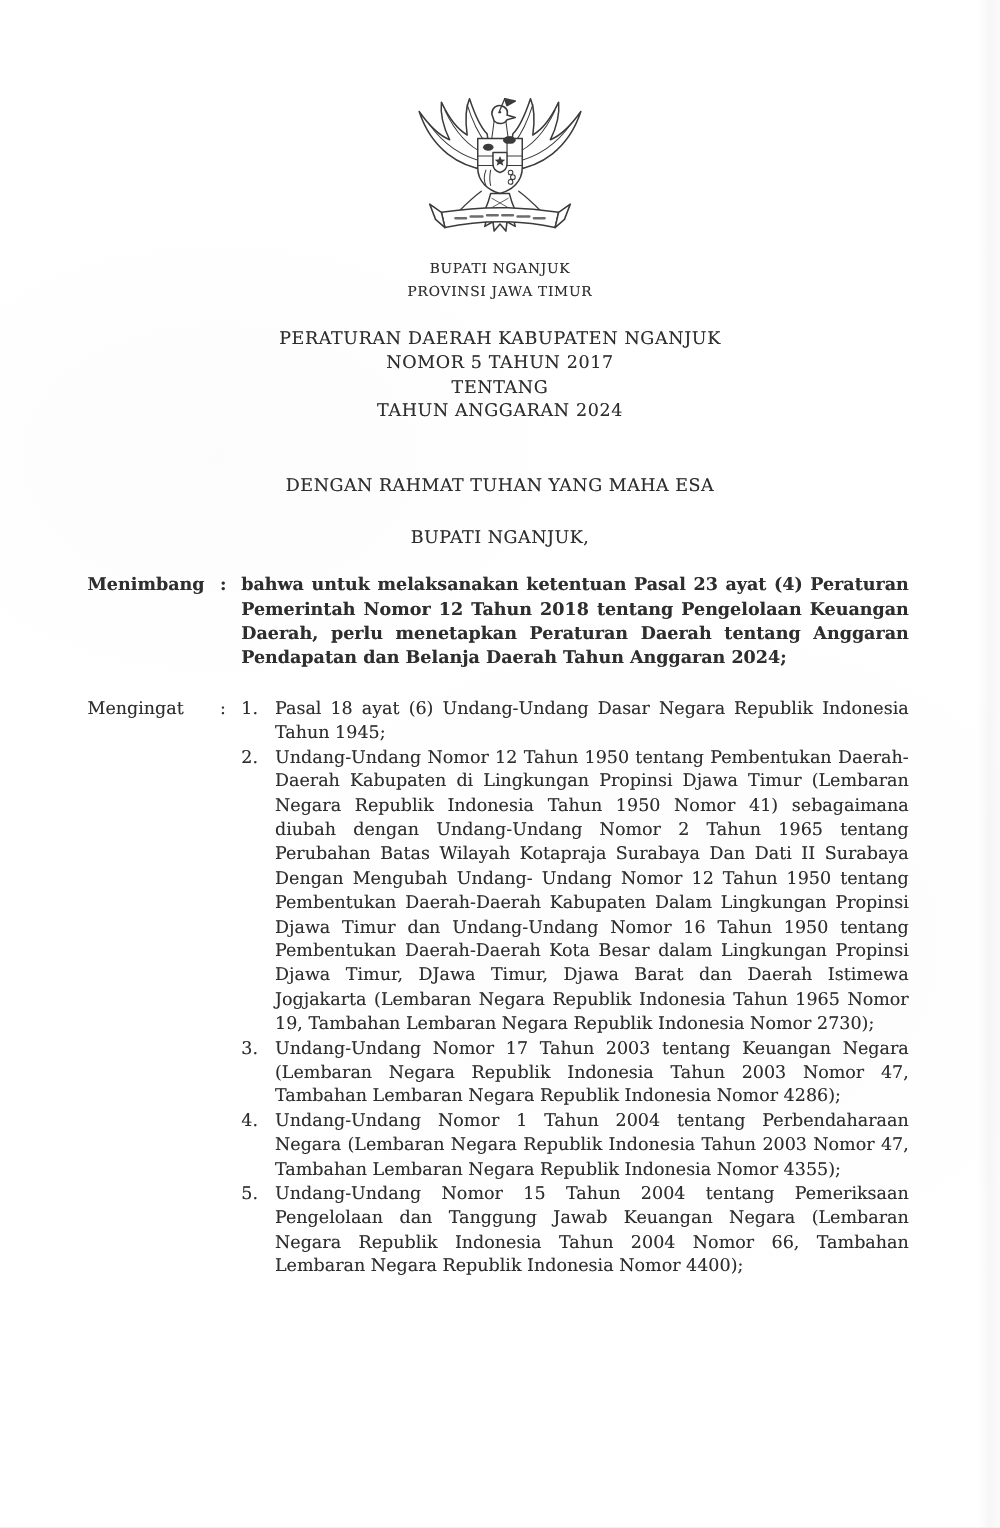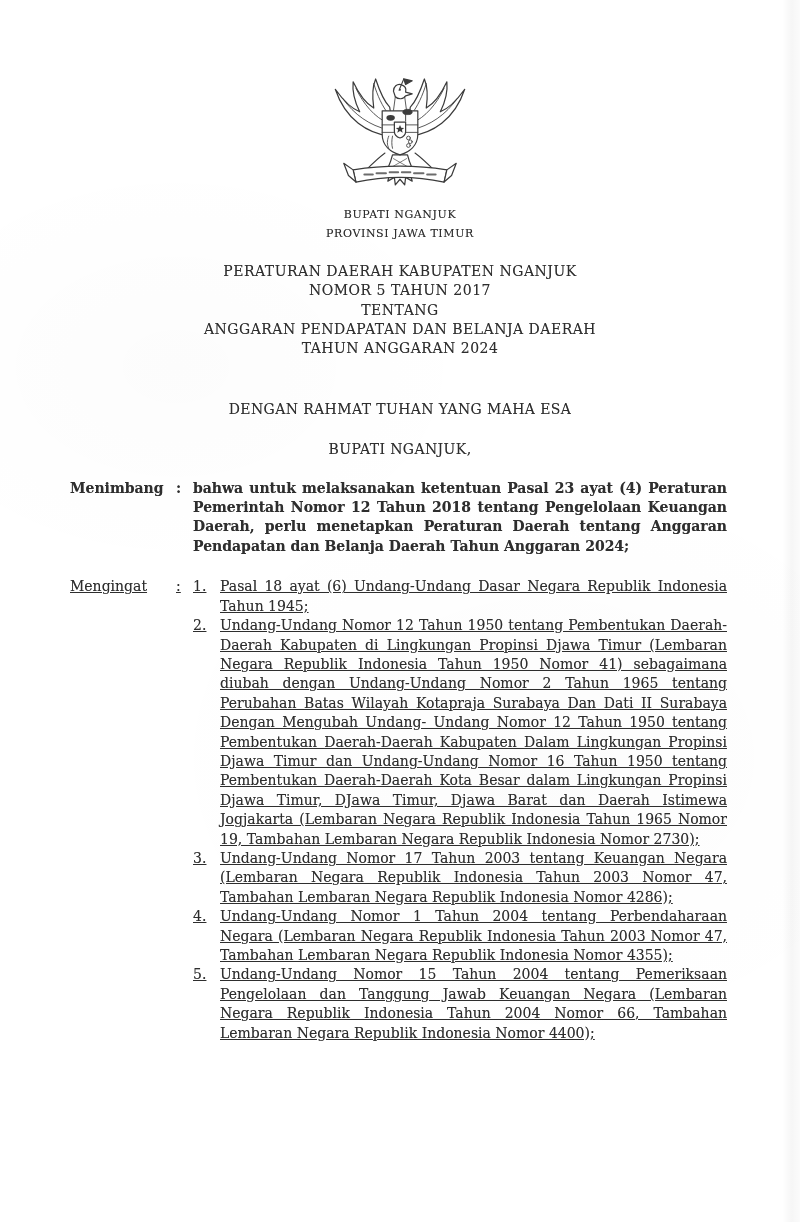--- a/index.html
+++ b/index.html
@@ -52,21 +52,21 @@
   .official {
     margin-top: 21px;
     text-align: center;
     letter-spacing: 0.4px;
   }
   .clause {
     display: flex;
     margin: 0 73px 0 70px;
   }
   .clause.menimbang { margin-top: 19px; font-weight: bold; }
-  .clause.mengingat { margin-top: 21px; text-decoration: underline; }
+  .clause.mengingat { margin-top: 21px; }
   .clause-label { width: 106px; flex: none; }
   .clause-colon { width: 17px; flex: none; }
   .clause-body { flex: 1 1 auto; text-align: justify; }
   .legal-item { display: flex; }
   .item-num { width: 27px; flex: none; }
   .item-text { flex: 1 1 auto; text-align: justify; }
 </style>
 </head>
 <body>
 
@@ -130,21 +130,20 @@
 
   <div class="letterhead">
     <div>BUPATI NGANJUK</div>
     <div>PROVINSI JAWA TIMUR</div>
   </div>
 
   <div class="title-block">
     <div>PERATURAN DAERAH KABUPATEN NGANJUK</div>
     <div>NOMOR 5 TAHUN 2017</div>
     <div>TENTANG</div>
-    <div>ANGGARAN PENDAPATAN DAN BELANJA DAERAH</div>
     <div>TAHUN ANGGARAN 2024</div>
   </div>
 
   <div class="invocation">DENGAN RAHMAT TUHAN YANG MAHA ESA</div>
 
   <div class="official">BUPATI NGANJUK,</div>
 
   <div class="clause menimbang">
     <div class="clause-label">Menimbang</div>
     <div class="clause-colon">:</div>

